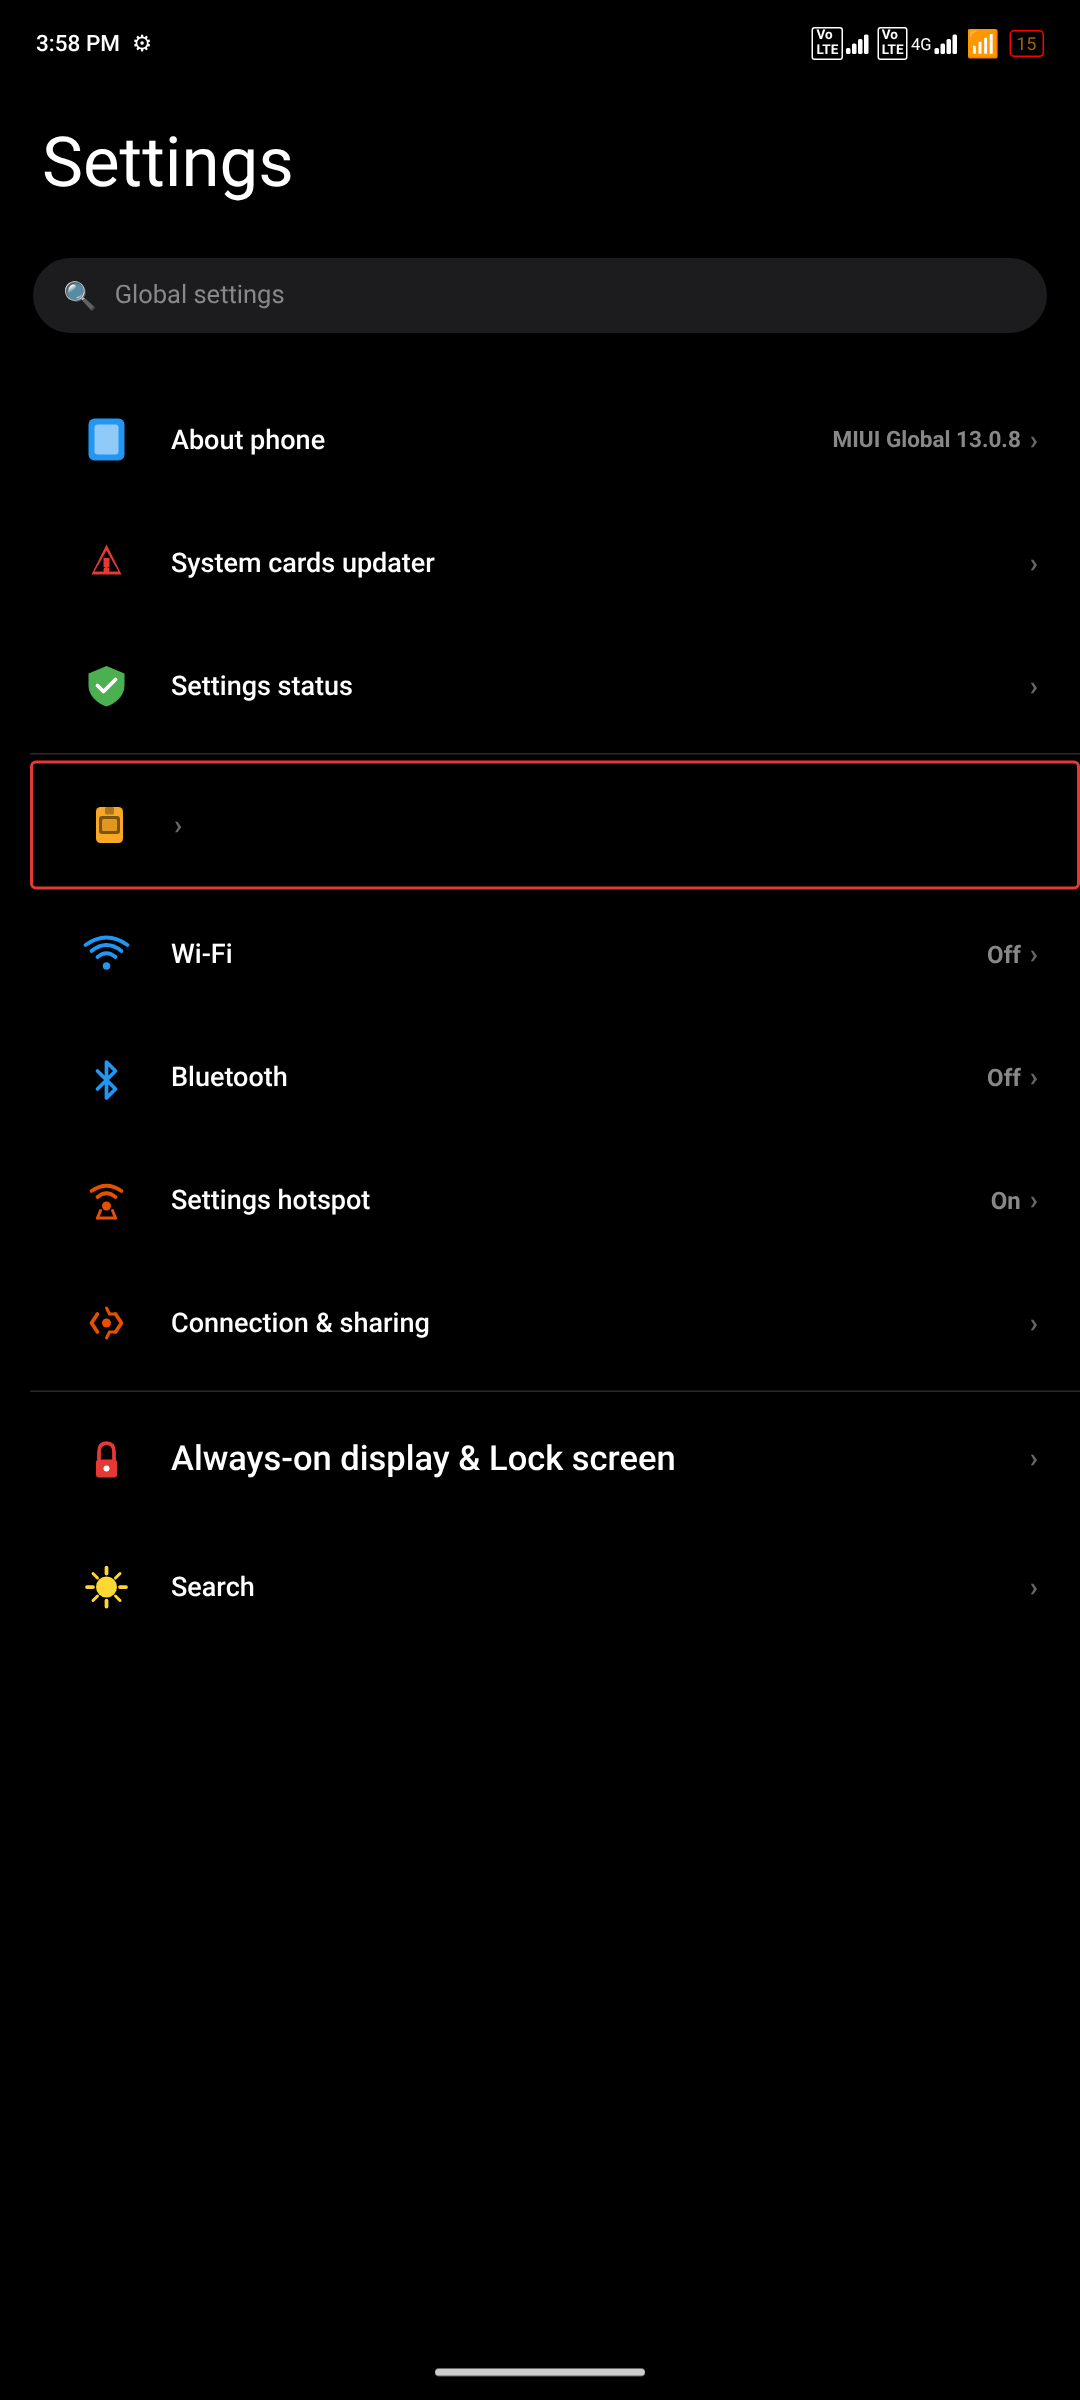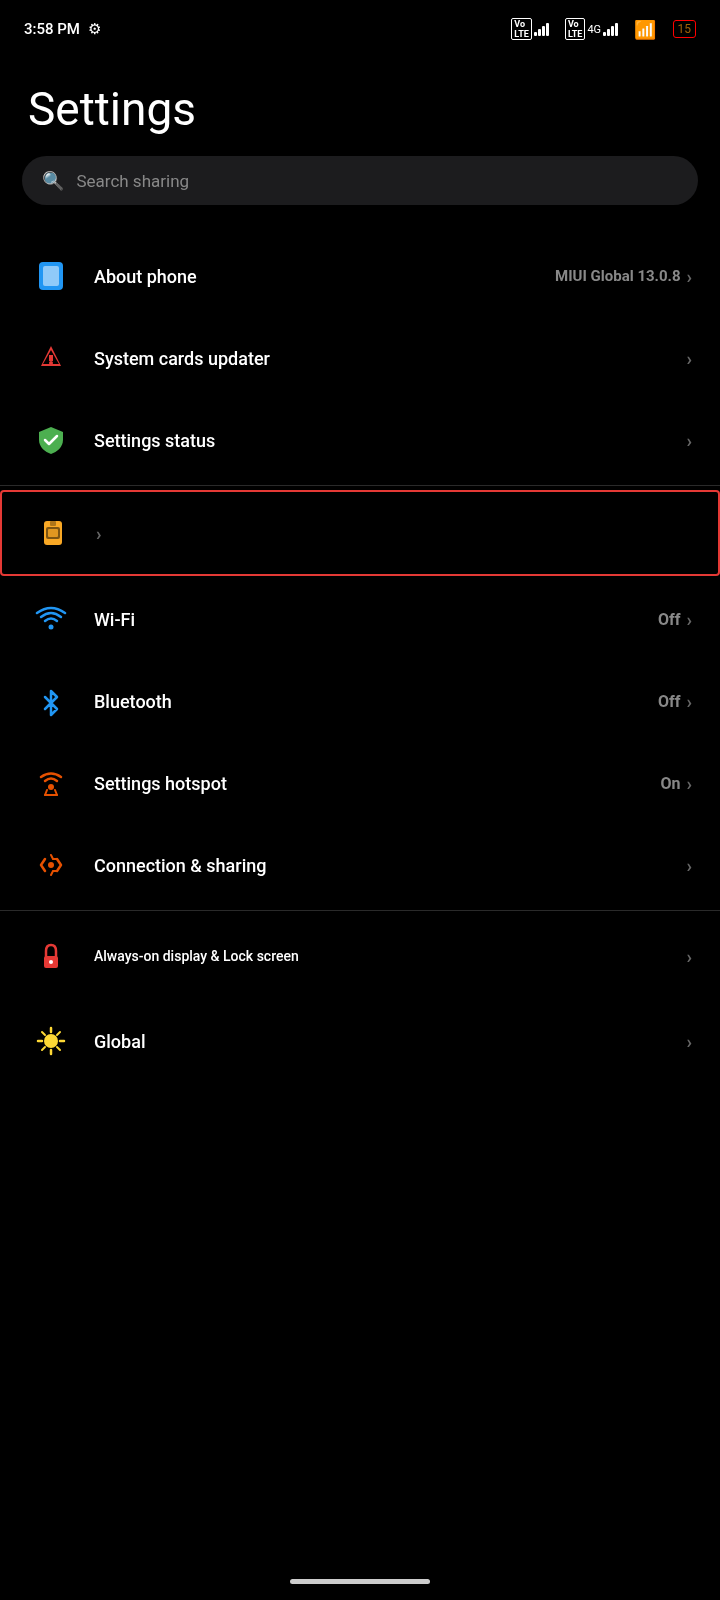--- a/index.html
+++ b/index.html
@@ -29,21 +29,21 @@
       align-items: center;
       gap: 8px;
       font-size: 15px;
       font-weight: 500;
       color: #fff;
     }
 
     .status-right {
       display: flex;
       align-items: center;
-      gap: 16px;
+      gap: 6px;
     }
 
     .signal-bars {
       display: flex;
       align-items: flex-end;
       gap: 1px;
       height: 14px;
     }
 
     .bar {
@@ -61,21 +61,21 @@
       position: relative;
       font-size: 12px;
       font-weight: normal;
       color: #a16207;
     }
 
     
     .page-title {
       font-size: 46px;
       font-weight: 400;
-      padding: 30px 28px 20px 28px;
+      padding: 30px 28px 36px 28px;
       color: #fff;
     }
 
     
     .search-bar {
       margin: 0 22px 30px 22px;
       background: #1c1c1e;
       border-radius: 40px;
       display: flex;
       align-items: center;
@@ -89,20 +89,21 @@
     }
 
     .search-bar-text {
       font-size: 17px;
       color: #888;
     }
 
     
     .settings-group {
       margin-bottom: 0;
+      margin-left: 20px;
     }
 
     .settings-item {
       display: flex;
       align-items: center;
       padding: 18px 28px;
       min-height: 80px;
       cursor: pointer;
       position: relative;
     }
@@ -126,21 +127,21 @@
       justify-content: space-between;
     }
 
     .item-label {
       font-size: 18px;
       font-weight: 500;
       color: #fff;
     }
 
     .item-label-multi {
-      font-size: 14px;
+      font-size: 23px;
       font-weight: 500;
       color: #fff;
       line-height: 1.3;
     }
 
     .item-right {
       display: flex;
       align-items: center;
       gap: 6px;
       color: #888;
@@ -208,21 +209,21 @@
     <div class="battery-block">
       <span>15</span>
     </div>
   </div>
 </div>
 
 <div class="page-title">Settings</div>
 
 <div class="search-bar">
   <span class="search-bar-icon">🔍</span>
-  <span class="search-bar-text">Search sharing</span>
+  <span class="search-bar-text">Global settings</span>
 </div>
 
 <div class="settings-group">
 
   <div class="settings-item">
     <div class="item-icon">
       <svg class="icon-svg" viewBox="0 0 32 32" fill="none">
         <rect x="4" y="2" width="24" height="28" rx="4" fill="#2196f3"></rect>
         <rect x="8" y="6" width="16" height="20" rx="2" fill="#90caf9"></rect>
       </svg>
@@ -385,21 +386,21 @@
         <line x1="16" y1="25" x2="16" y2="29" stroke="#fdd835" stroke-width="2.5" stroke-linecap="round"></line>
         <line x1="3" y1="16" x2="7" y2="16" stroke="#fdd835" stroke-width="2.5" stroke-linecap="round"></line>
         <line x1="25" y1="16" x2="29" y2="16" stroke="#fdd835" stroke-width="2.5" stroke-linecap="round"></line>
         <line x1="7" y1="7" x2="10" y2="10" stroke="#fdd835" stroke-width="2" stroke-linecap="round"></line>
         <line x1="22" y1="22" x2="25" y2="25" stroke="#fdd835" stroke-width="2" stroke-linecap="round"></line>
         <line x1="7" y1="25" x2="10" y2="22" stroke="#fdd835" stroke-width="2" stroke-linecap="round"></line>
         <line x1="22" y1="10" x2="25" y2="7" stroke="#fdd835" stroke-width="2" stroke-linecap="round"></line>
       </svg>
     </div>
     <div class="item-content">
-      <span class="item-label">Global</span>
+      <span class="item-label">Search</span>
       <div class="item-right">
         <span class="chevron">›</span>
       </div>
     </div>
   </div>
 
 </div>
 
 <div style="position:fixed;bottom:16px;left:50%;transform:translateX(-50%);width:140px;height:5px;background:#fff;border-radius:3px;opacity:0.8;"></div>
 

